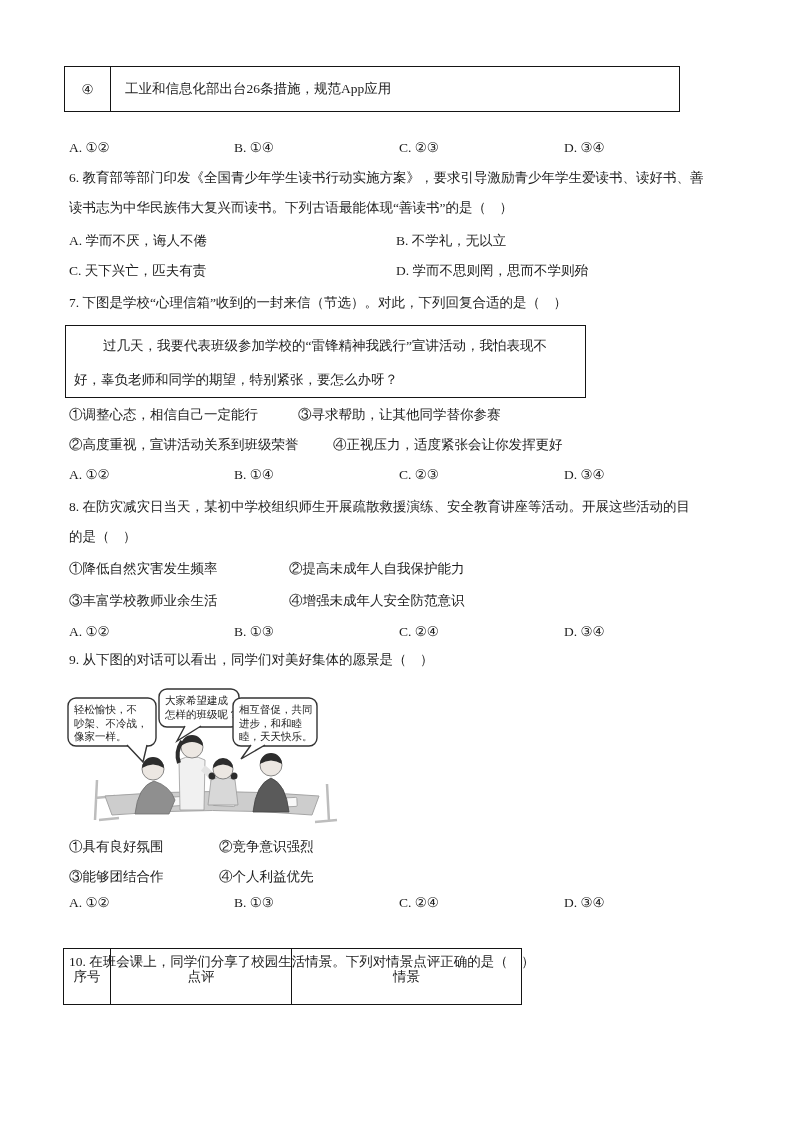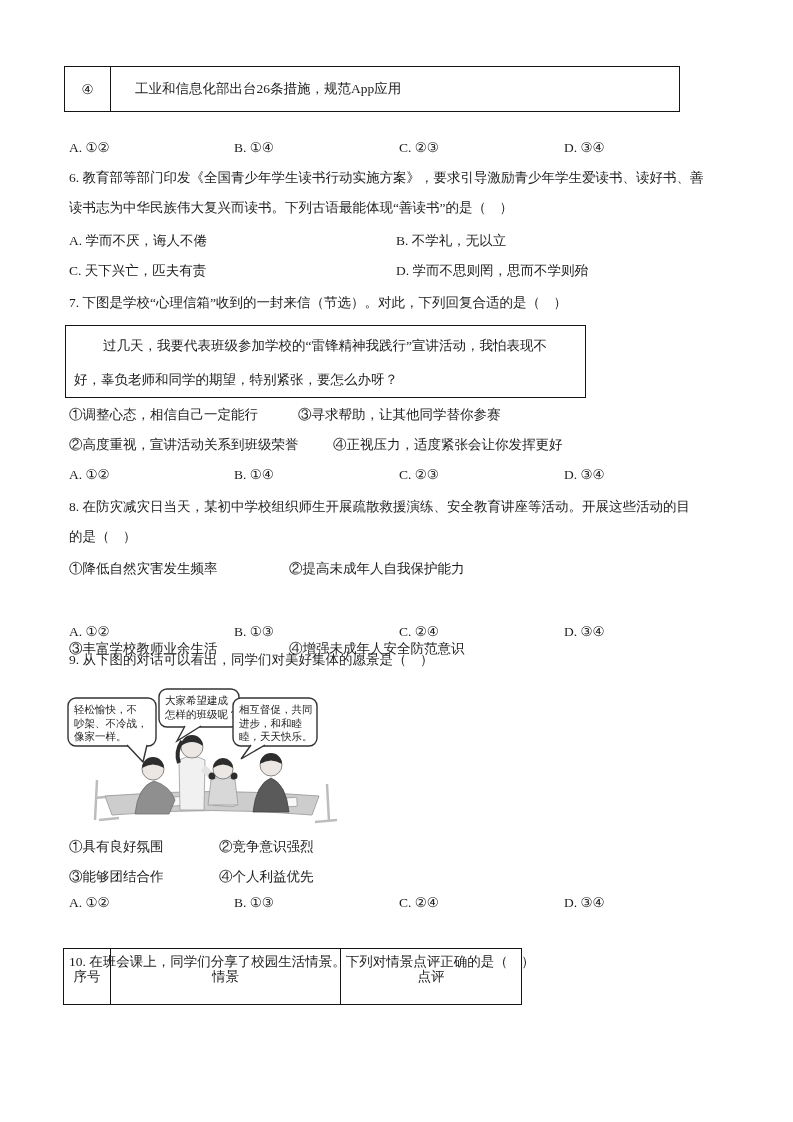--- a/index.html
+++ b/index.html
@@ -17,21 +17,21 @@
   
   .g229{display:inline-block;width:229px;}
   .g264{display:inline-block;width:264px;}
   .g220{display:inline-block;width:220px;}
   .g150{display:inline-block;width:150px;}
   
   .top-table{position:absolute;left:64px;top:66px;width:616px;height:46px;
     border:1.6px solid #151515;display:flex;box-sizing:border-box;}
   .top-table .c{border-left:1.6px solid #151515;display:flex;align-items:center;box-sizing:border-box;}
   .top-table .c1{width:45px;justify-content:center;border-left:none;}
-  .top-table .c2{width:326px;padding-left:24px;}
+  .top-table .c2{width:326px;padding-left:14px;}
   .top-table .c3{flex:1;padding-left:15px;}
   
   .letter-box{position:absolute;left:65px;top:325px;width:521px;height:73px;
     border:1.6px solid #151515;box-sizing:border-box;}
   .letter-box .l1{position:absolute;left:8px;top:11px;text-indent:29px;white-space:nowrap;}
   .letter-box .l2{position:absolute;left:8px;top:45px;white-space:nowrap;}
   
   .bottom-table{position:absolute;left:63px;top:948px;width:459px;height:57px;
     border:1.6px solid #151515;display:flex;box-sizing:border-box;}
   .bottom-table .c{border-left:1.6px solid #151515;display:flex;align-items:center;justify-content:center;box-sizing:border-box;}
@@ -74,21 +74,21 @@
 </div>
 <div class="abs opts" style="left:69px;top:466px;">
   <span>A. ①②</span><span>B. ①④</span><span>C. ②③</span><span>D. ③④</span>
 </div>
 
 <div class="abs" style="left:69px;top:498px;">8. 在防灾减灾日当天，某初中学校组织师生开展疏散救援演练、安全教育讲座等活动。开展这些活动的目</div>
 <div class="abs" style="left:69px;top:528px;">的是（　）</div>
 <div class="abs" style="left:69px;top:560px;">
   <span class="g220">①降低自然灾害发生频率</span><span>②提高未成年人自我保护能力</span>
 </div>
-<div class="abs" style="left:69px;top:592px;margin-top:48px;">
+<div class="abs" style="left:69px;top:592px;">
   <span class="g220">③丰富学校教师业余生活</span><span>④增强未成年人安全防范意识</span>
 </div>
 <div class="abs opts" style="left:69px;top:623px;">
   <span>A. ①②</span><span>B. ①③</span><span>C. ②④</span><span>D. ③④</span>
 </div>
 
 <div class="abs" style="left:69px;top:651px;">9. 从下图的对话可以看出，同学们对美好集体的愿景是（　）</div>
 
 <svg style="position:absolute;left:65px;top:686px;" width="335" height="148" viewBox="0 0 335 148">
 
@@ -166,15 +166,15 @@
 <div class="abs" style="left:69px;top:868px;">
   <span class="g150">③能够团结合作</span><span>④个人利益优先</span>
 </div>
 <div class="abs opts" style="left:69px;top:894px;">
   <span>A. ①②</span><span>B. ①③</span><span>C. ②④</span><span>D. ③④</span>
 </div>
 
 <div class="abs" style="left:69px;top:953px;">10. 在班会课上，同学们分享了校园生活情景。下列对情景点评正确的是（　）</div>
 <div class="bottom-table">
   <div class="c bc1">序号</div>
+  <div class="c bc3">点评</div>
   <div class="c bc2">情景</div>
-  <div class="c bc3">点评</div>
 </div>
 
 </body></html>

